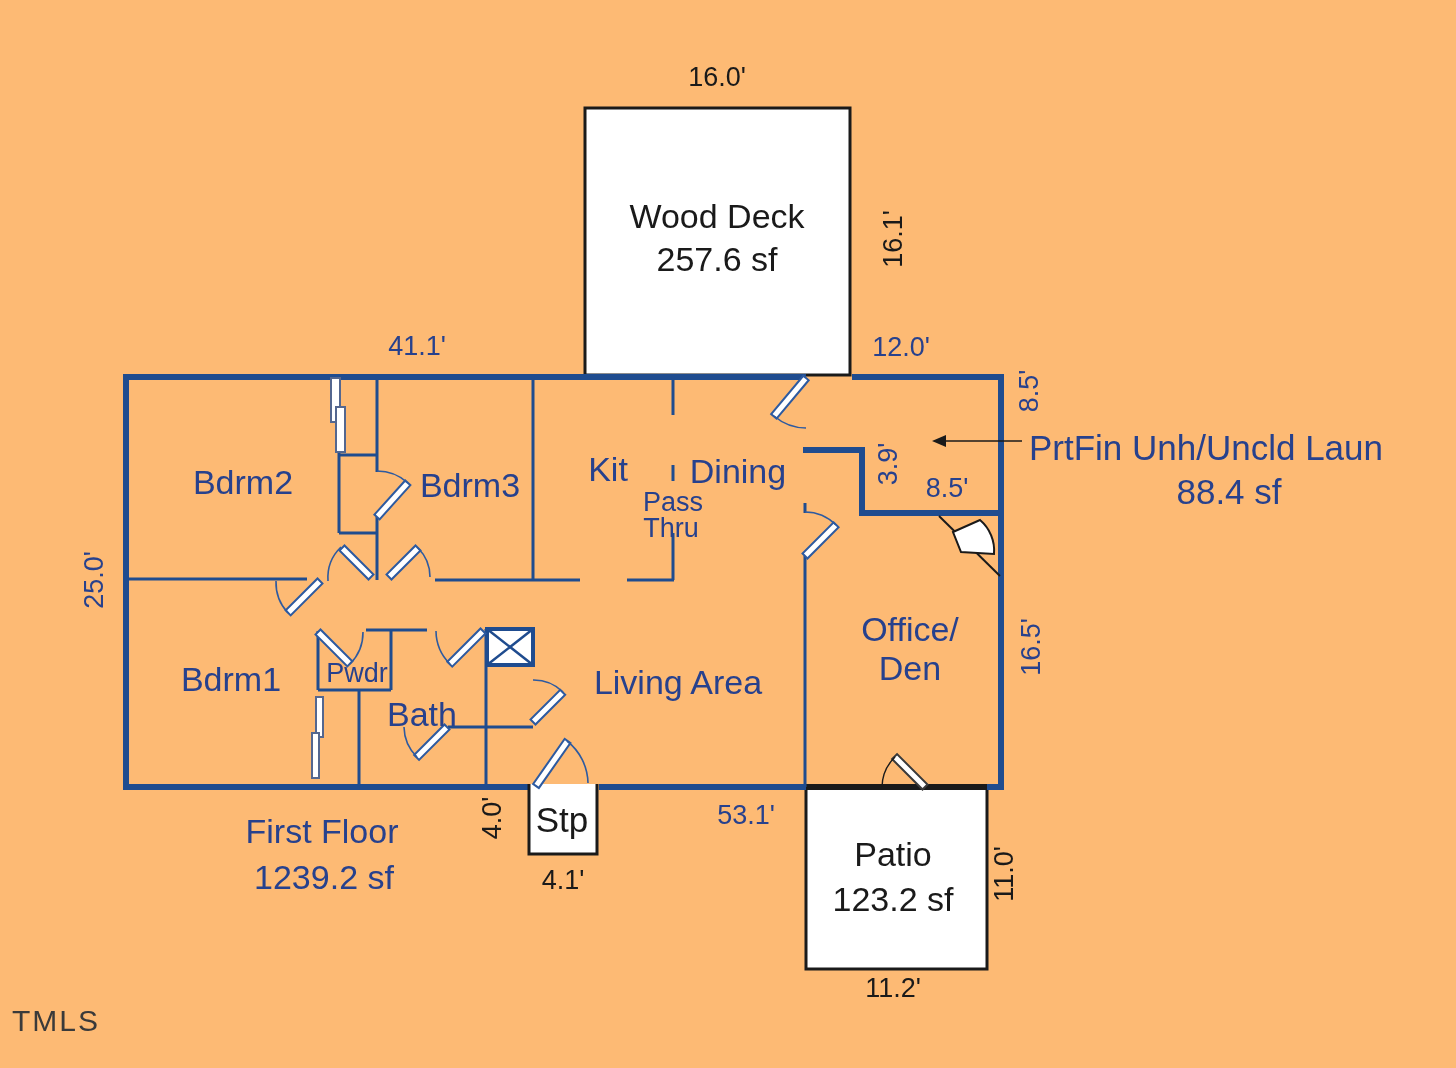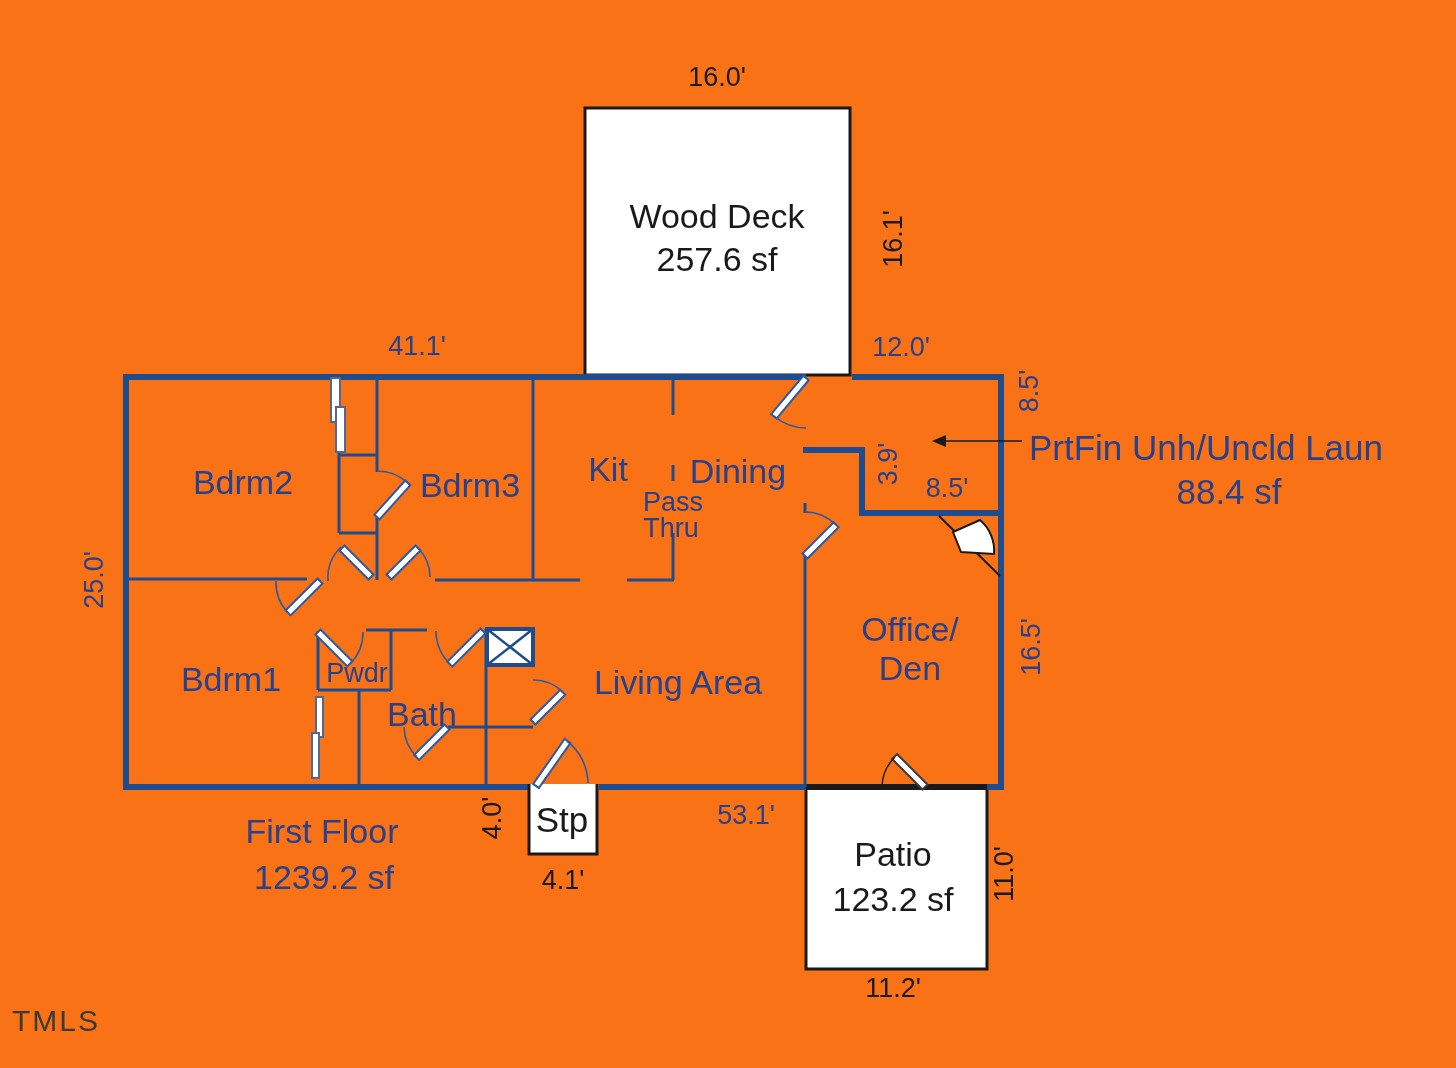--- a/index.html
+++ b/index.html
@@ -1,16 +1,16 @@
 <!DOCTYPE html>
 <html><head>
 <meta charset="utf-8">
 <style>
   html,body{margin:0;padding:0;background:#ffffff;}
-  .stage{position:relative;width:1456px;height:1068px;background:#f97316;overflow:hidden;
+  .stage{position:relative;width:1456px;height:1068px;background:#fdba74;overflow:hidden;
          font-family:"Liberation Sans", sans-serif;}
   svg text{font-family:"Liberation Sans", sans-serif;}
   .room  {font-size:34px; fill:#27418d;}
   .room-sm{font-size:27px; fill:#27418d;}
   .dim-b {font-size:27px; fill:#27418d;}
   .dim-k {font-size:27px; fill:#1a1a1a;}
   .big-b {font-size:34px; fill:#27418d;}
   .big-k {font-size:34px; fill:#1a1a1a;}
   .wm    {font-size:30px; fill:#3a3a3a; letter-spacing:2px;}
 </style>

